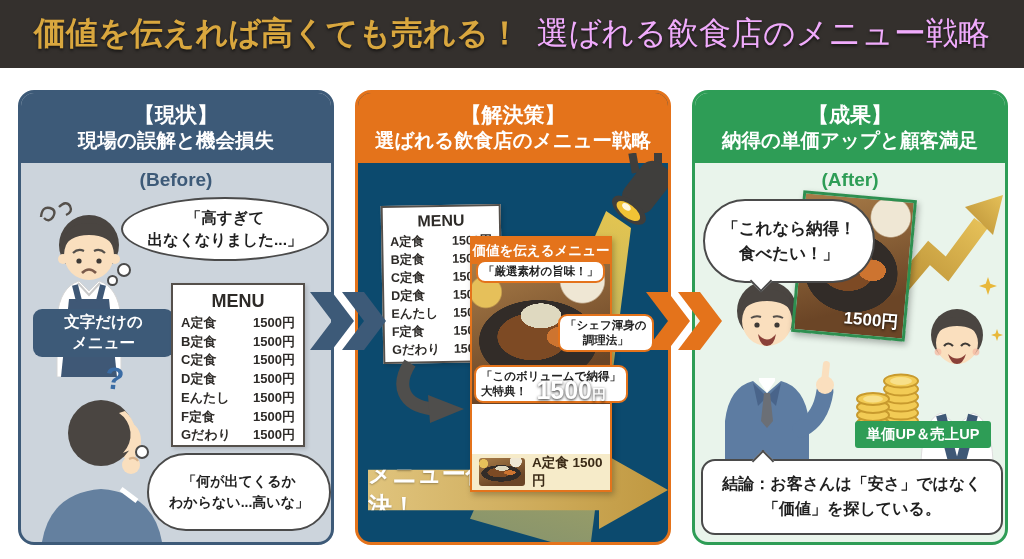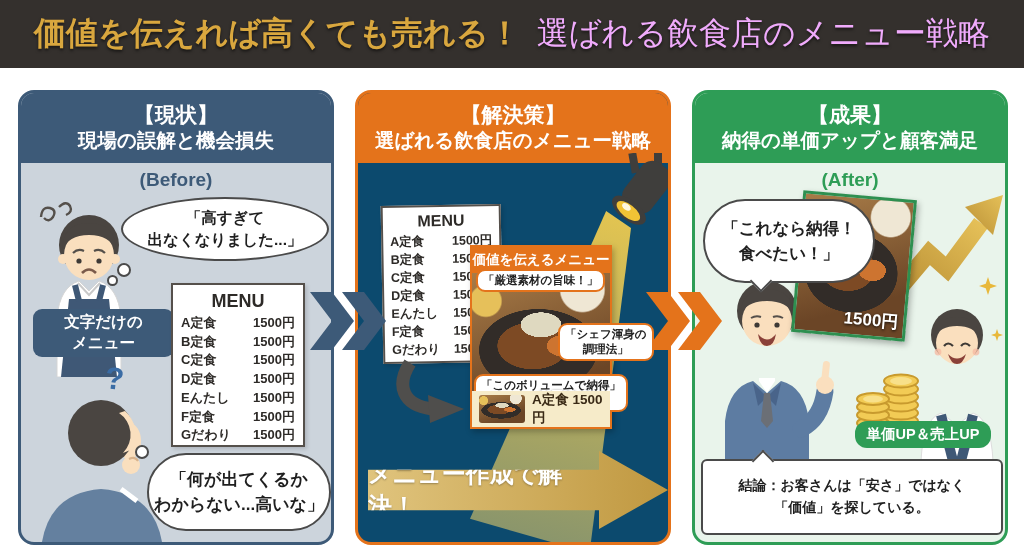--- a/index.html
+++ b/index.html
@@ -63,21 +63,21 @@
                display:flex;align-items:center;gap:7px;padding:0 7px;box-sizing:border-box;}
   .thumb{width:46px;height:28px;border-radius:3px;flex:0 0 auto;}
   .card-footer span{font-weight:800;font-size:13.5px;color:#3a2a16;}
   .gold-banner{clip-path:polygon(0 24%,77% 24%,77% 0,100% 50%,77% 100%,77% 76%,0 76%);
                background:linear-gradient(90deg,#e0c47d,#c09840);}
   .gold-banner span{position:absolute;left:0;top:0;width:77%;height:100%;display:flex;
                     align-items:center;justify-content:center;color:#fff;font-weight:800;font-size:24px;
                     text-shadow:0 1px 2px rgba(0,0,0,.3);}
   
   .photo-frame{border:3px solid #2e8f50;box-sizing:border-box;box-shadow:2px 3px 6px rgba(0,0,0,.3);}
-  .badge{background:#2e9d56;color:#fff;border-radius:12px;display:flex;align-items:center;
+  .badge{background:#2e9d56;color:#fff;border-radius:3px;display:flex;align-items:center;
          justify-content:center;font-weight:800;font-size:14.5px;}
   .tail-down{position:absolute;width:14px;height:14px;background:#fff;transform:rotate(45deg);
              border-right:2px solid #4a4a4a;border-bottom:2px solid #4a4a4a;}
   .tail-up{position:absolute;width:14px;height:14px;background:#fff;transform:rotate(45deg);
            border-left:2px solid #4a4a4a;border-top:2px solid #4a4a4a;}
   
   .chev{position:absolute;width:44px;height:58px;top:292px;
         clip-path:polygon(0 0,50% 0,100% 50%,50% 100%,0 100%,50% 50%);
         filter:drop-shadow(0 0 1px #fff);}
   .chev.navy{background:#3d5a78;} .chev.orange{background:#e4731b;}
@@ -174,21 +174,21 @@
     <svg class="abs" style="left:4px;top:296px" width="152" height="160" viewBox="0 0 152 160">
       <ellipse cx="104" cy="52" rx="12" ry="18" fill="#fadfbe"></ellipse>
       <circle cx="76" cy="44" r="33" fill="#4a4541"></circle>
       <path d="M100,22 a33,33 0 0 1 8,38 l-10,4 a26,26 0 0 0 -4,-40Z" fill="#fadfbe"></path>
       <circle cx="106" cy="76" r="9" fill="#fadfbe"></circle>
       <path d="M104,70 q6,-3 9,2" stroke="#d9b38c" stroke-width="2" fill="none"></path>
       <path d="M16,160 q6,-56 60,-60 q56,4 62,60 Z" fill="#64809f"></path>
       <path d="M96,100 l16,12" stroke="#fff" stroke-width="5"></path>
     </svg>
 
-    <div class="bubble abs" style="left:126px;top:360px;width:184px;height:78px;border-radius:40px;font-size:17px;line-height:1.5;">
+    <div class="bubble abs" style="left:126px;top:360px;width:184px;height:78px;border-radius:40px;font-size:14px;line-height:1.5;">
       <div>「何が出てくるか</div>
       <div>わからない...高いな」</div>
     </div>
     <div class="bubble-dot abs" style="left:114px;top:352px;width:10px;height:10px"></div>
   </div>
 
   <div class="panel" id="panel-action">
     <div class="panel-header">
       <div class="l1">【解決策】</div>
       <div class="l2">選ばれる飲食店のメニュー戦略</div>
@@ -238,21 +238,21 @@
             <span>1500円</span>
           </div>
         </div>
     </div>
 
     <svg class="abs" style="left:36px;top:266px;z-index:1" width="80" height="64" viewBox="0 0 80 64">
       <path d="M16,4 C2,26 8,46 38,50" fill="none" stroke="#4f4e4c" stroke-width="13"></path>
       <path d="M34,36 L70,50 L36,64 Z" fill="#4f4e4c"></path>
     </svg>
 
-    <div class="new-card abs" style="left:112px;top:152px;width:142px;height:184px;z-index:2">
+    <div class="new-card abs" style="left:112px;top:143px;width:142px;height:256px;z-index:2">
       <div class="new-card-header">価値を伝えるメニュー</div>
       <div class="food-photo abs" style="left:0;top:26px;width:138px;height:140px"></div>
       <div class="callout" style="left:86px;top:76px;text-align:center">
         <div>「シェフ渾身の</div>
         <div>調理法」</div>
       </div>
       <div class="callout" style="left:4px;top:22px">「厳選素材の旨味！」</div>
       <div class="callout" style="left:2px;top:127px">
         <div>「このボリュームで納得」</div>
         <div>大特典！</div>
@@ -358,21 +358,21 @@
       </svg>
     <svg class="abs" style="left:284px;top:184px" width="18" height="18" viewBox="0 0 16 16">
         <path d="M8,0 L10,6 L16,8 L10,10 L8,16 L6,10 L0,8 L6,6Z" fill="#e8b83a"></path>
       </svg>
     <svg class="abs" style="left:296px;top:236px" width="12" height="12" viewBox="0 0 16 16">
         <path d="M8,0 L10,6 L16,8 L10,10 L8,16 L6,10 L0,8 L6,6Z" fill="#e8b83a"></path>
       </svg>
 
     <div class="badge abs" style="left:160px;top:328px;width:136px;height:27px;z-index:2">単価UP＆売上UP</div>
 
-    <div class="bubble abs" style="left:6px;top:366px;width:302px;height:76px;border-radius:6px;font-size:14px;line-height:1.55;z-index:4;border-width:2.5px">
+    <div class="bubble abs" style="left:6px;top:366px;width:302px;height:76px;border-radius:14px;font-size:16px;line-height:1.55;z-index:4;border-width:2.5px">
       <div>結論：お客さんは「安さ」ではなく</div>
       <div>「価値」を探している。</div>
       <div class="tail-up" style="left:52px;top:-8px"></div>
     </div>
   </div>
 
   <div class="chev navy" style="left:310px"></div>
   <div class="chev navy" style="left:342px"></div>
   <div class="chev orange" style="left:646px"></div>
   <div class="chev orange" style="left:678px"></div>

